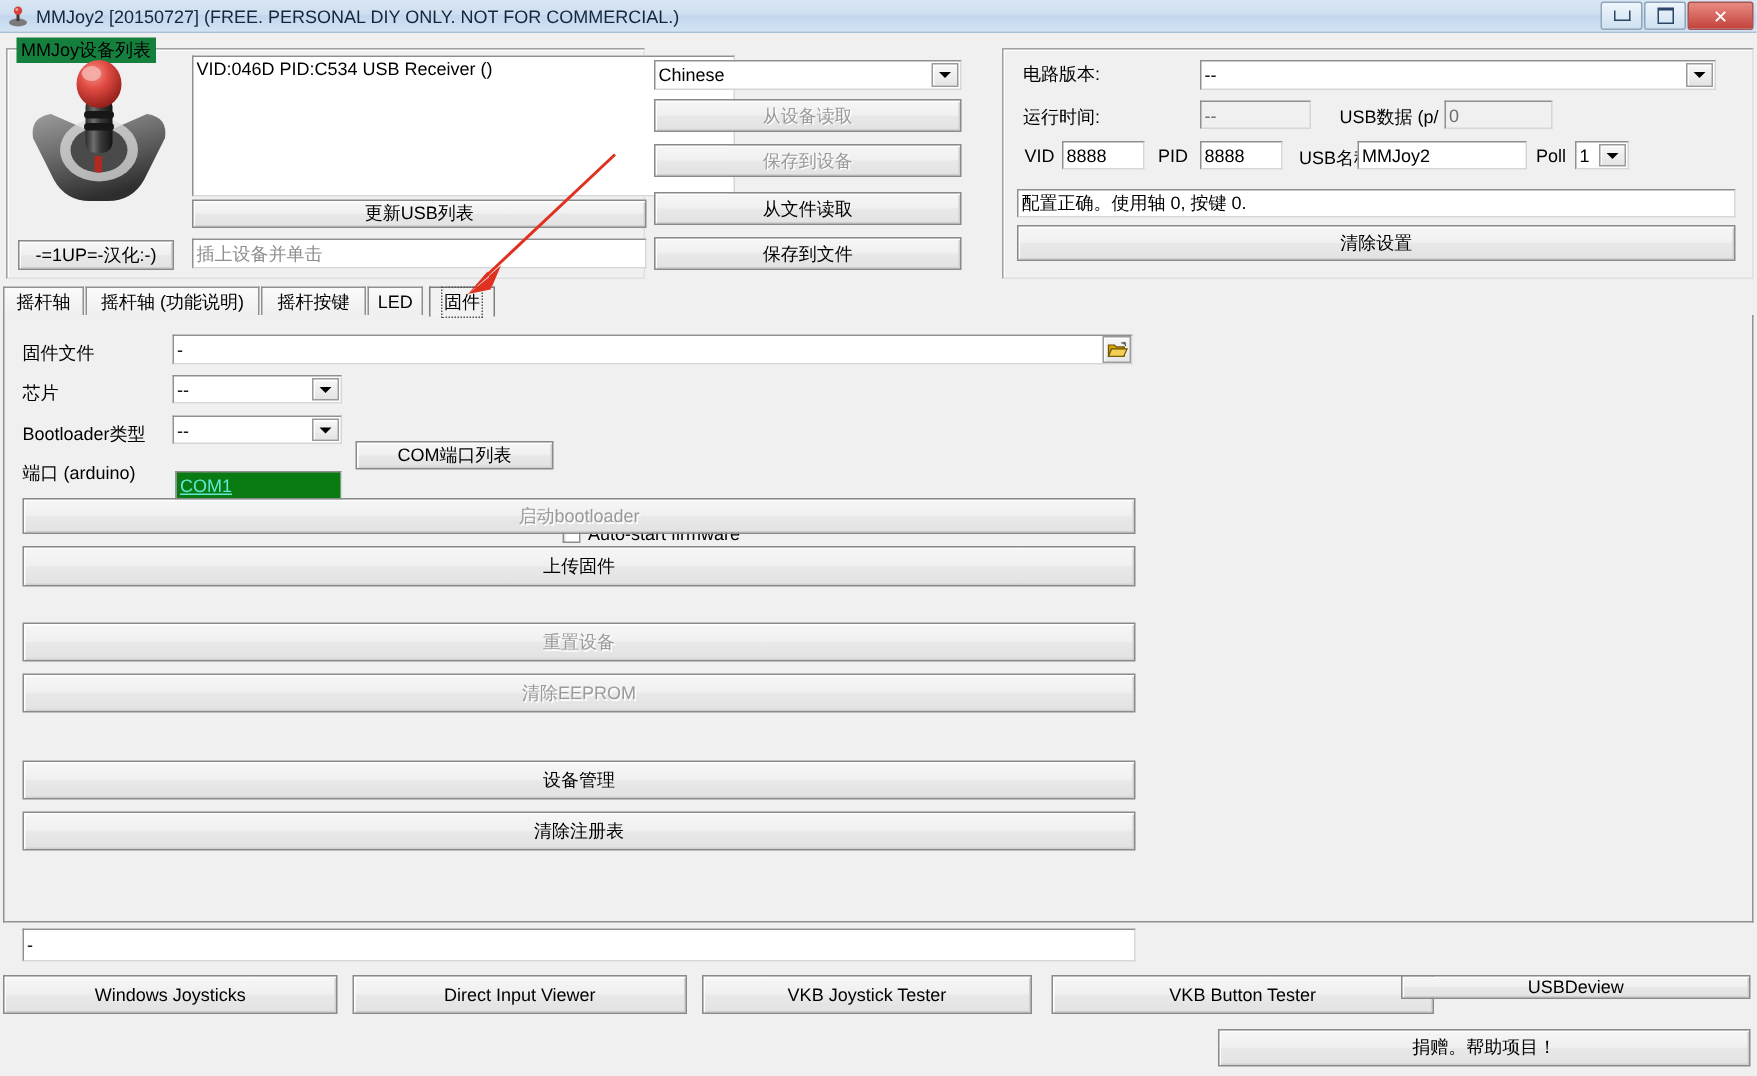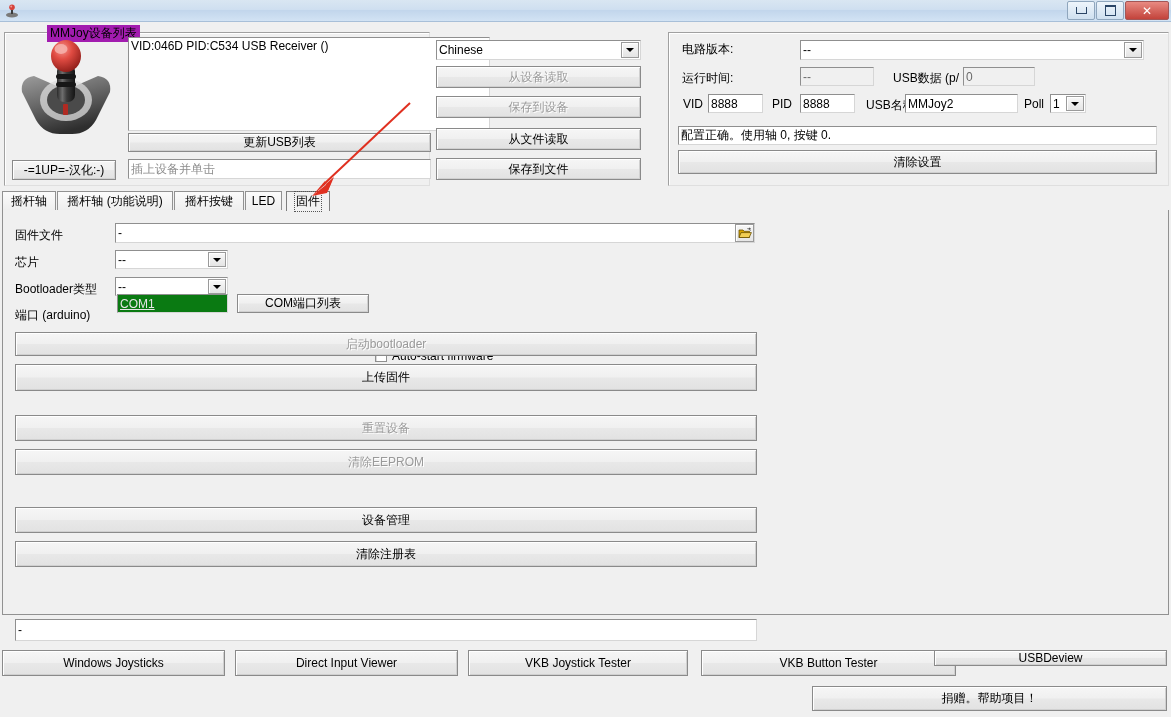--- a/index.html
+++ b/index.html
@@ -36,23 +36,22 @@
   }
   .glyph-min{width:9px;height:6px;border:1px solid #2a4566;border-top:none;}
   .glyph-max{width:9px;height:8px;border:1px solid #2a4566;border-top-width:2px;}
 
   
   .grp{
     position:absolute;border:1px solid #dfdfdf;border-top-color:#a0a0a0;border-left-color:#a0a0a0;
     box-shadow:1px 1px 0 #fff inset;
   }
   .grp-title{
-    position:absolute;top:-8px;left:6px;background:#a21caf;padding:0 3px;font-size:12px;
+    position:absolute;top:-8px;left:6px;background:#15803d;padding:0 3px;font-size:12px;
     white-space:nowrap;
-    margin-left:36px;
   }
   .btn{
     position:absolute;box-sizing:border-box;
     background:linear-gradient(to bottom,#f6f6f6 0%,#f0f0f0 48%,#e8e8e8 52%,#e2e2e2 100%);
     border:1px solid #8a8a8a;
     box-shadow:inset 1px 1px 0 #ffffff, inset -1px -1px 0 #d0d0d0;
     display:flex;align-items:center;justify-content:center;
     font-size:12px;color:#000;white-space:nowrap;cursor:default;
   }
   .btn.disabled{color:#9a9a9a;text-shadow:1px 1px 0 #ffffff;}
@@ -120,20 +119,21 @@
 
 <div id="titlebar">
   <span class="tb-icon">
     <svg width="14" height="14" viewBox="0 0 14 14">
       <ellipse cx="7" cy="11" rx="6" ry="2.6" fill="#7a7a7a"></ellipse>
       <rect x="6" y="4" width="2" height="6" fill="#3a3a3a"></rect>
       <circle cx="7" cy="3.2" r="2.8" fill="#d6423a"></circle>
       <circle cx="6.2" cy="2.4" r="1" fill="#f09a94"></circle>
     </svg>
   </span>
+  <span class="tb-text">MMJoy2 [20150727] (FREE. PERSONAL DIY ONLY. NOT FOR COMMERCIAL.)</span>
   <div class="winbtns">
     <div class="winbtn">
         <span class="glyph-min"></span>
       </div>
     <div class="winbtn">
         <span class="glyph-max"></span>
       </div>
     <div class="winbtn close">
         <span>✕</span>
       </div>
@@ -271,21 +271,21 @@
 
 <span class="lbl" style="left:15px;top:281px;">Bootloader类型</span>
 <div class="combo" style="left:115px;top:277px;width:113px;height:19px;">
   <span>--</span>
   <span class="arrowbox">
       <span class="caret"></span>
     </span>
 </div>
 
 <span class="lbl" style="left:15px;top:307px;">端口 (arduino)</span>
-<div class="txt" style="left:117px;top:294px;width:111px;height:19px;background:#0a7a12;color:#e5e5e5;text-decoration:underline;">COM1</div>
+<div class="txt" style="left:117px;top:314px;width:111px;height:19px;background:#0a7a12;color:#5eead4;text-decoration:underline;">COM1</div>
 <div class="btn" style="left:237px;top:294px;width:132px;height:19px;">COM端口列表</div>
 <div class="chk" style="left:375px;top:305px;">
   <span class="chkbox"></span>
   <span>Auto-start firmware</span>
 </div>
 
 <div class="btn disabled" style="left:15px;top:332px;width:742px;height:24px;">启动bootloader</div>
 <div class="btn" style="left:15px;top:364px;width:742px;height:27px;">上传固件</div>
 <div class="btn disabled" style="left:15px;top:415px;width:742px;height:26px;">重置设备</div>
 <div class="btn disabled" style="left:15px;top:449px;width:742px;height:26px;">清除EEPROM</div>

